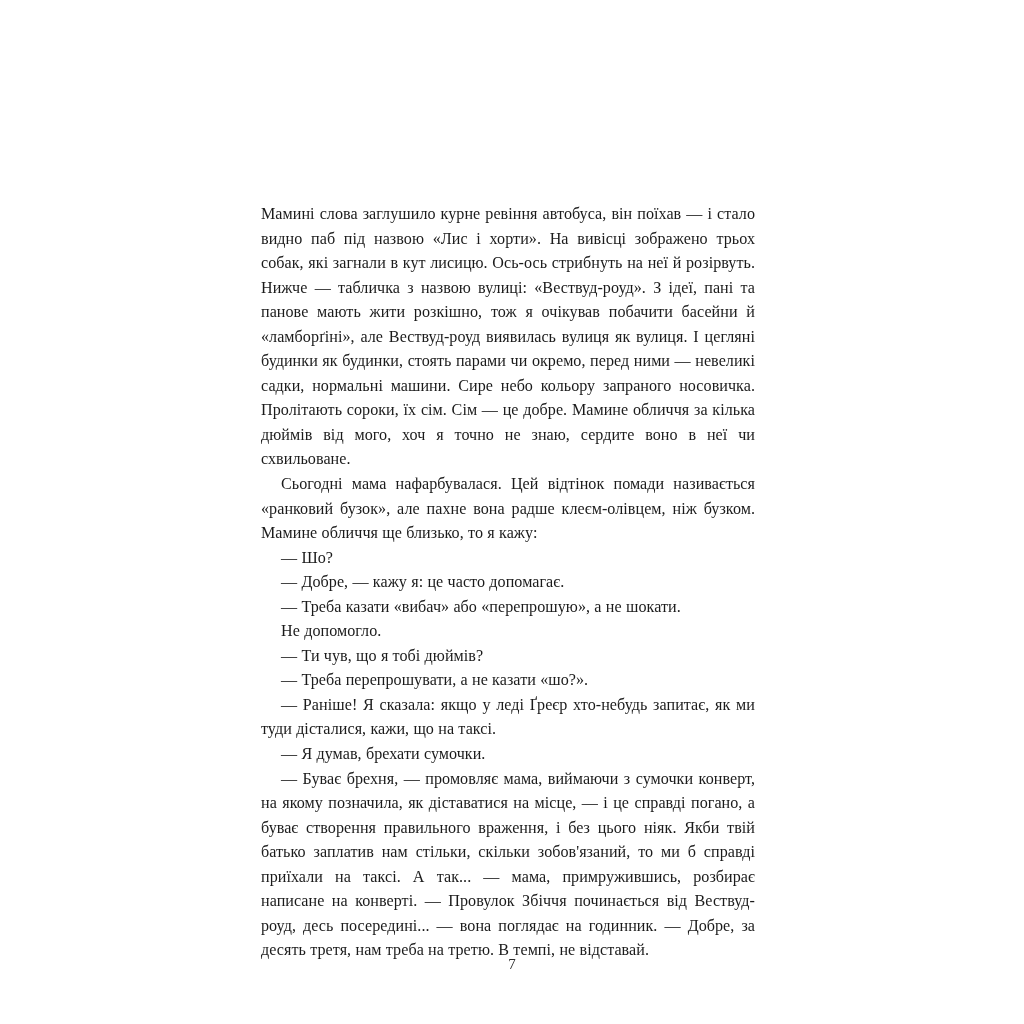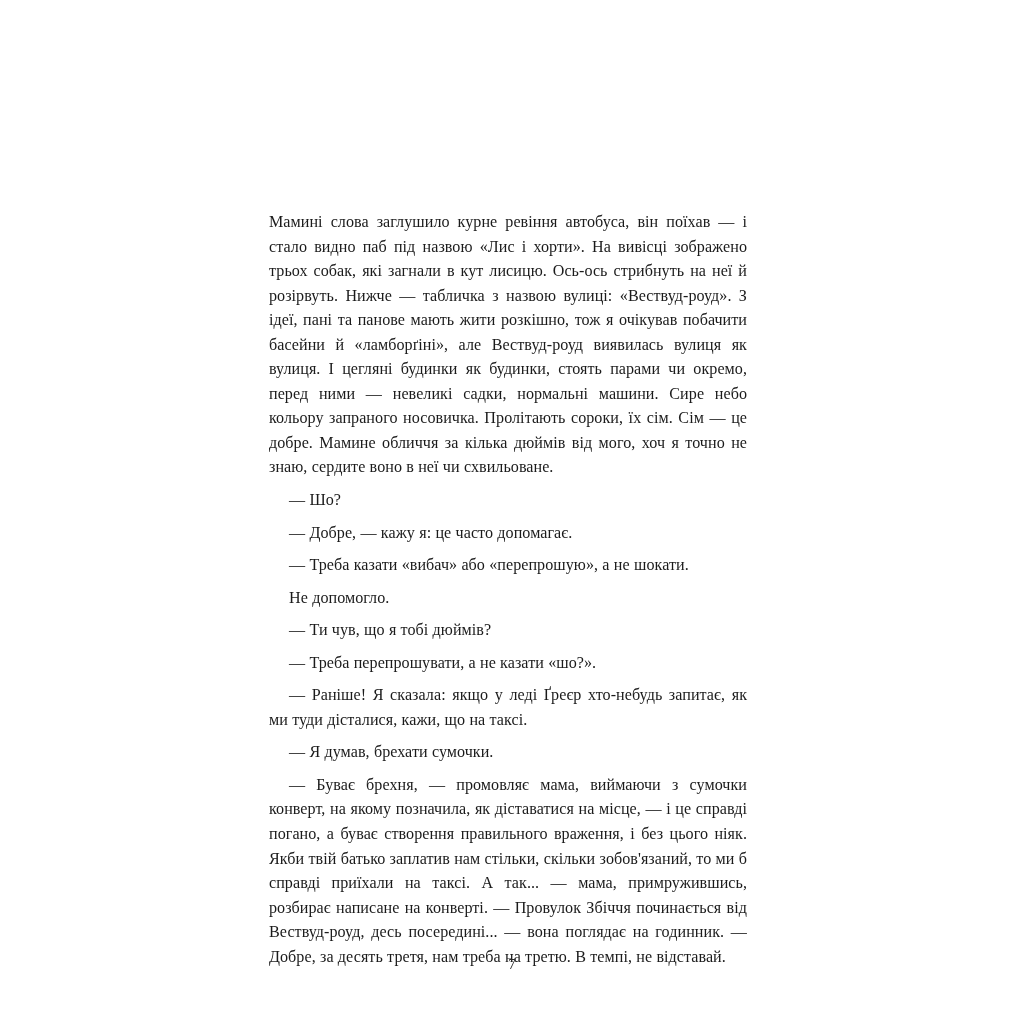--- a/index.html
+++ b/index.html
@@ -25,21 +25,21 @@
   }
 
   .text-block {
     position: absolute;
     left: 261px;
     top: 202px;
     width: 494px;
   }
 
   .para {
-    margin: 8px;
+    margin: 0;
     font-size: 16.1px;
     line-height: 24.55px;
     text-align: justify;
     text-justify: inter-word;
     letter-spacing: 0.05px;
     word-spacing: 0.2px;
     hyphens: none;
     -webkit-hyphens: none;
   }
 
@@ -65,20 +65,21 @@
     font-family: "Liberation Serif", "DejaVu Serif", serif;
   }
 </style>
 </head>
 <body>
 
 <div class="page">
 
   <div class="text-block">
     <p class="para flush">Мамині слова заглушило курне ревіння автобуса, він поїхав — і стало видно паб під назвою «Лис і хорти». На вивісці зображено трьох собак, які загнали в кут лисицю. Ось-ось стрибнуть на неї й розірвуть. Нижче — табличка з назвою вулиці: «Вествуд-роуд». З ідеї, пані та панове мають жити розкішно, тож я очікував побачити басейни й «ламборґіні», але Вествуд-роуд виявилась вулиця як вулиця. І цегляні будинки як будинки, стоять парами чи окремо, перед ними — невеликі садки, нормальні машини. Сире небо кольору запраного носовичка. Пролітають сороки, їх сім. Сім — це добре. Мамине обличчя за кілька дюймів від мого, хоч я точно не знаю, сердите воно в неї чи схвильоване.</p>
+    <p class="para indent">Сьогодні мама нафарбувалася. Цей відтінок помади називається «ранковий бузок», але пахне вона радше клеєм-олівцем, ніж бузком. Мамине обличчя ще близько, то я кажу:</p>
     <p class="para indent">— Шо?</p>
     <p class="para indent">— Добре, — кажу я: це часто допомагає.</p>
     <p class="para indent">— Треба казати «вибач» або «перепрошую», а не шокати.</p>
     <p class="para indent">Не допомогло.</p>
     <p class="para indent">— Ти чув, що я тобі дюймів?</p>
     <p class="para indent">— Треба перепрошувати, а не казати «шо?».</p>
     <p class="para indent">— Раніше! Я сказала: якщо у леді Ґреєр хто-небудь запитає, як ми туди дісталися, кажи, що на таксі.</p>
     <p class="para indent">— Я думав, брехати сумочки.</p>
     <p class="para indent">— Буває брехня, — промовляє мама, виймаючи з сумочки конверт, на якому позначила, як діставатися на місце, — і це справді погано, а буває створення правильного враження, і без цього ніяк. Якби твій батько заплатив нам стільки, скільки зобов'язаний, то ми б справді приїхали на таксі. А так... — мама, примружившись, розбирає написане на конверті. — Провулок Збіччя починається від Вествуд-роуд, десь посередині... — вона поглядає на годинник. — Добре, за десять третя, нам треба на третю. В темпі, не відставай.</p>
   </div>

